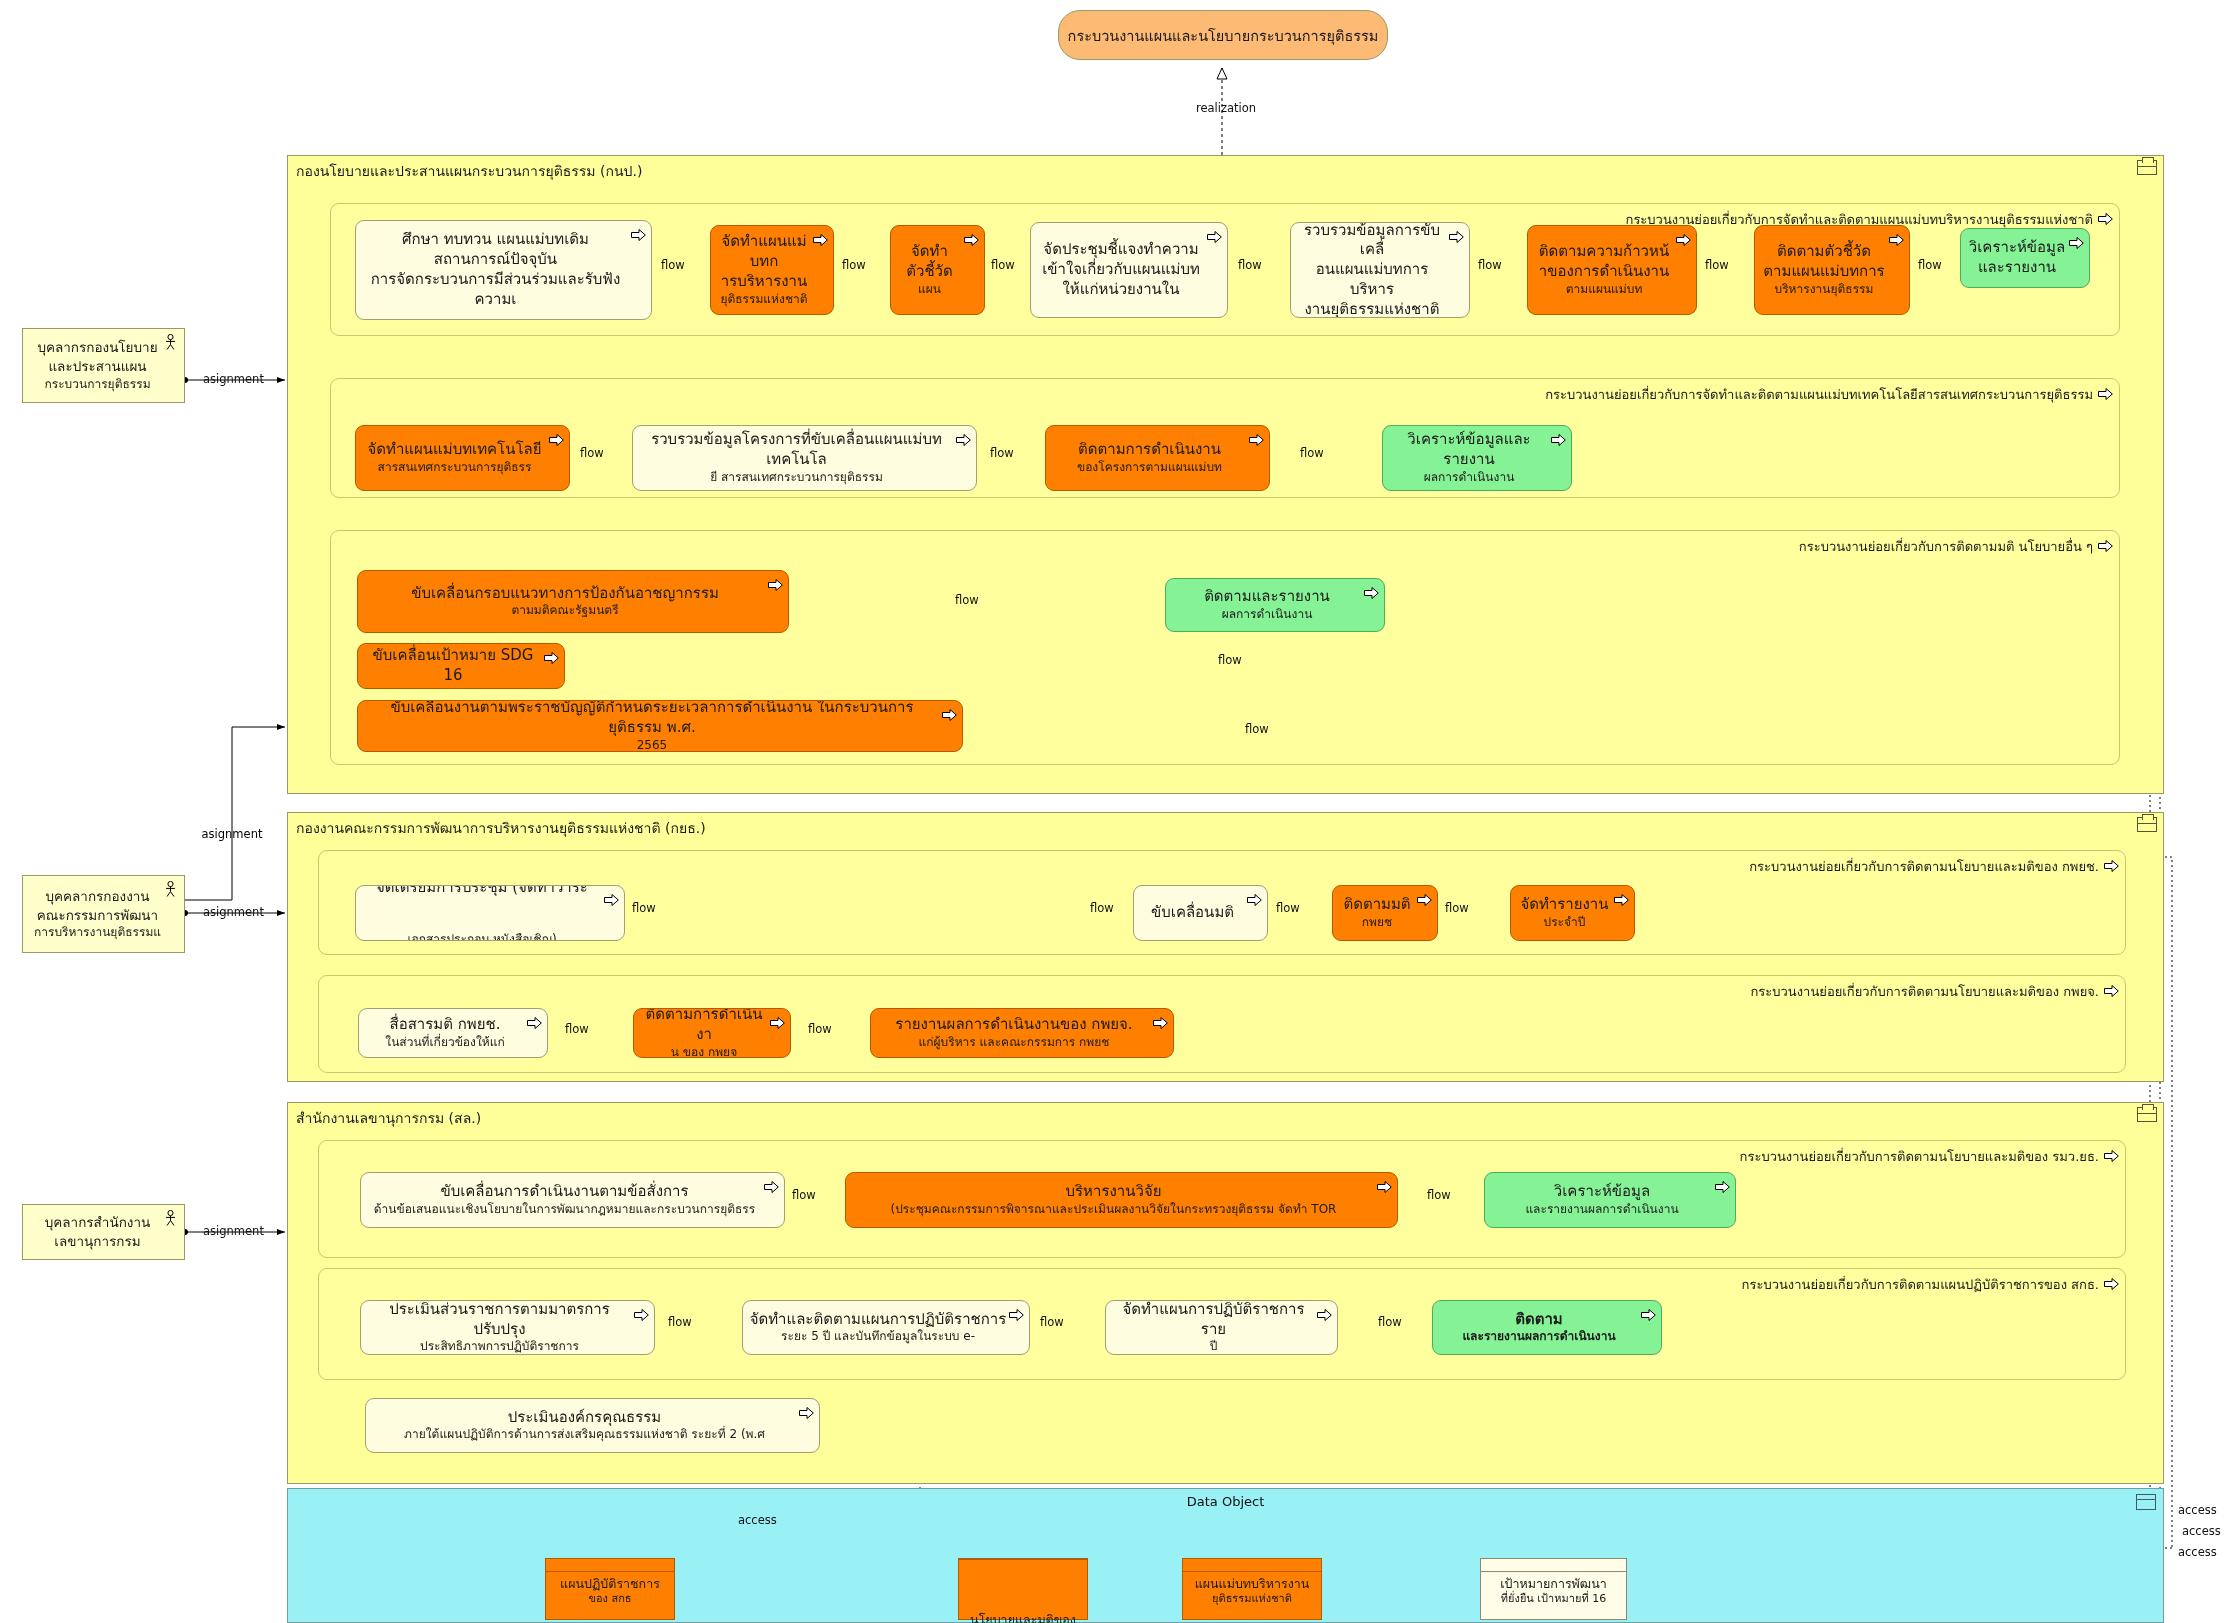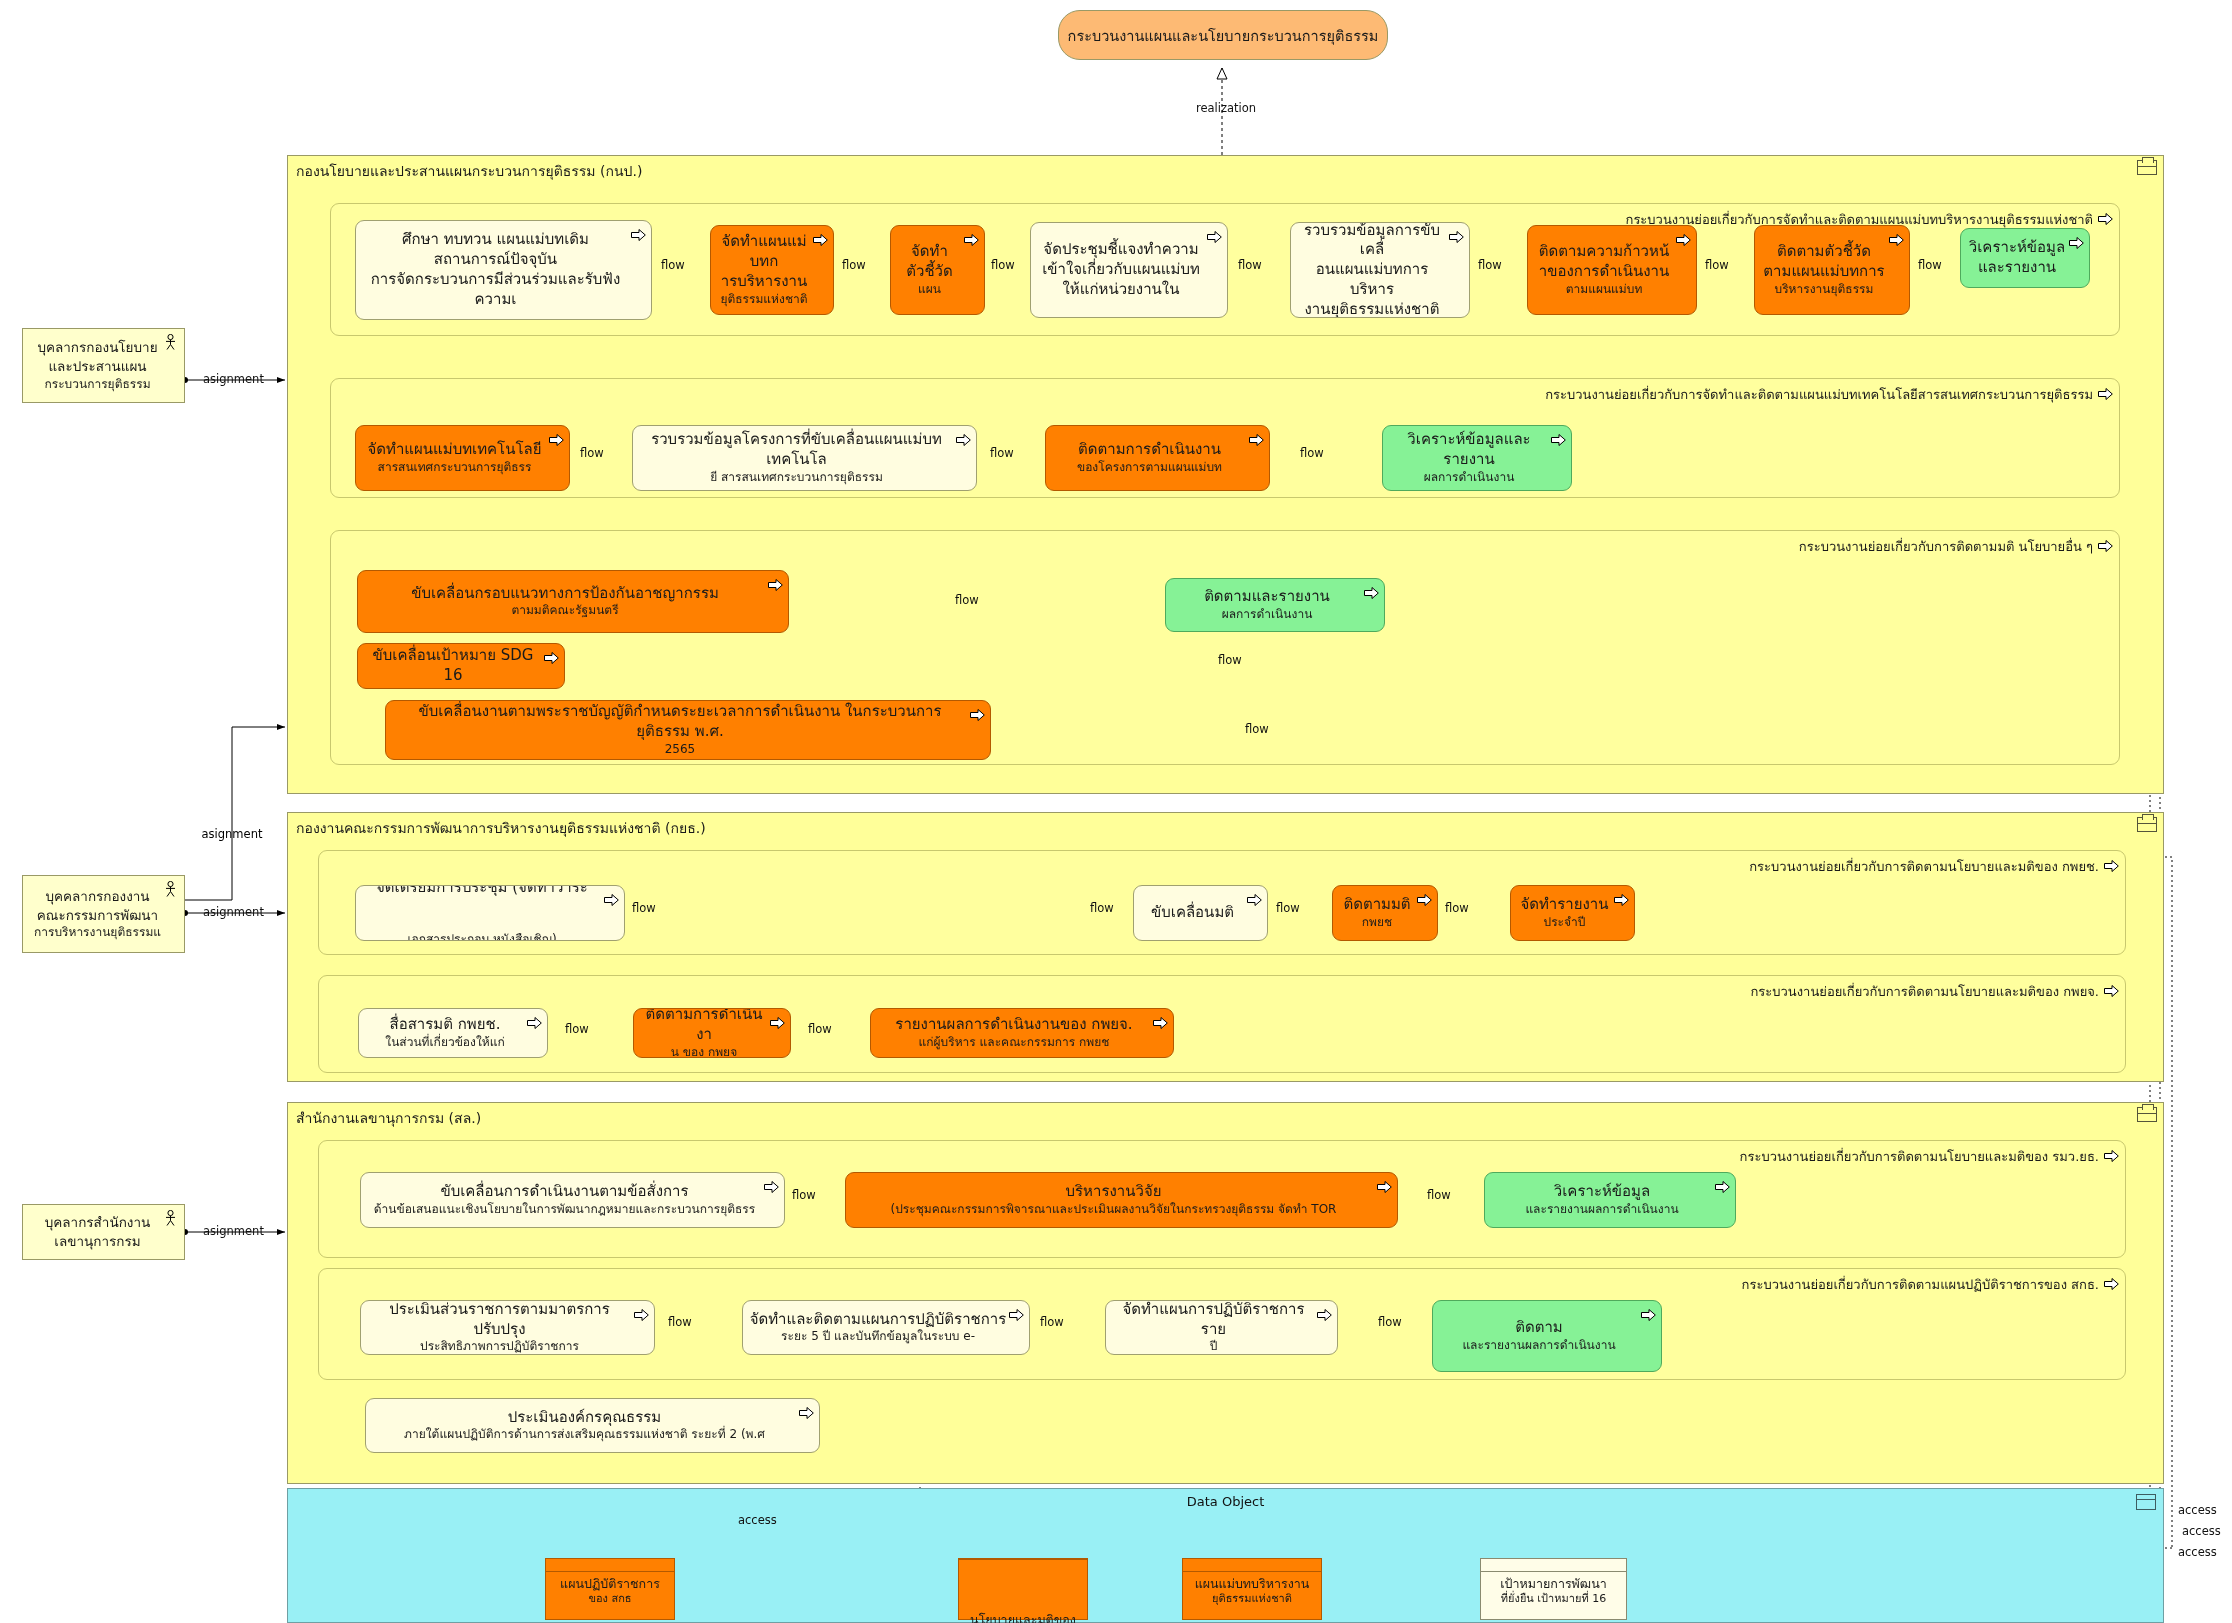--- a/index.html
+++ b/index.html
@@ -342,21 +342,21 @@
   <div class="elbl" style="left:955px;top:593px;">flow</div>
 
   <div class="node proc p-orange" style="left:357px;top:643px;width:208px;height:46px;">
     <span class="pic"><svg viewBox="0 0 15 12" width="15" height="12">
           <path d="M0.5,3.5 H8 V0.5 L14.3,6 L8,11.5 V8.5 H0.5 Z" fill="#fff" stroke="#000"></path>
         </svg></span>
     <span class="t1">ขับเคลื่อนเป้าหมาย SDG 16</span>
   </div>
   <div class="elbl" style="left:1218px;top:653px;">flow</div>
 
-  <div class="node proc p-orange" style="left:357px;top:700px;width:606px;height:60px;margin-left:28px;">
+  <div class="node proc p-orange" style="left:357px;top:700px;width:606px;height:52px;">
     <span class="pic"><svg viewBox="0 0 15 12" width="15" height="12">
           <path d="M0.5,3.5 H8 V0.5 L14.3,6 L8,11.5 V8.5 H0.5 Z" fill="#fff" stroke="#000"></path>
         </svg></span>
     <span class="t1">ขับเคลื่อนงานตามพระราชบัญญัติกำหนดระยะเวลาการดำเนินงาน ในกระบวนการยุติธรรม พ.ศ.</span>
     <span class="t3">2565</span>
   </div>
   <div class="elbl" style="left:1245px;top:722px;">flow</div>
 
   <div class="node proc p-green" style="left:1165px;top:578px;width:220px;height:54px;">
     <span class="pic"><svg viewBox="0 0 15 12" width="15" height="12">
@@ -520,21 +520,21 @@
 
   <div class="node proc p-cream" style="left:1105px;top:1300px;width:233px;height:55px;">
     <span class="pic"><svg viewBox="0 0 15 12" width="15" height="12">
           <path d="M0.5,3.5 H8 V0.5 L14.3,6 L8,11.5 V8.5 H0.5 Z" fill="#fff" stroke="#000"></path>
         </svg></span>
     <span class="t1">จัดทำแผนการปฏิบัติราชการราย</span>
     <span class="t3">ปี</span>
   </div>
   <div class="elbl" style="left:1378px;top:1315px;">flow</div>
 
-  <div class="node proc p-green" style="left:1432px;top:1300px;width:230px;height:72px;">
+  <div class="node proc p-green" style="left:1432px;top:1300px;width:230px;height:55px;font-weight:bold;">
     <span class="pic"><svg viewBox="0 0 15 12" width="15" height="12">
           <path d="M0.5,3.5 H8 V0.5 L14.3,6 L8,11.5 V8.5 H0.5 Z" fill="#fff" stroke="#000"></path>
         </svg></span>
     <span class="t1">ติดตาม</span>
     <span class="t3">และรายงานผลการดำเนินงาน</span>
   </div>
 
   <div class="node proc p-cream" style="left:365px;top:1398px;width:455px;height:55px;">
     <span class="pic"><svg viewBox="0 0 15 12" width="15" height="12">
           <path d="M0.5,3.5 H8 V0.5 L14.3,6 L8,11.5 V8.5 H0.5 Z" fill="#fff" stroke="#000"></path>

